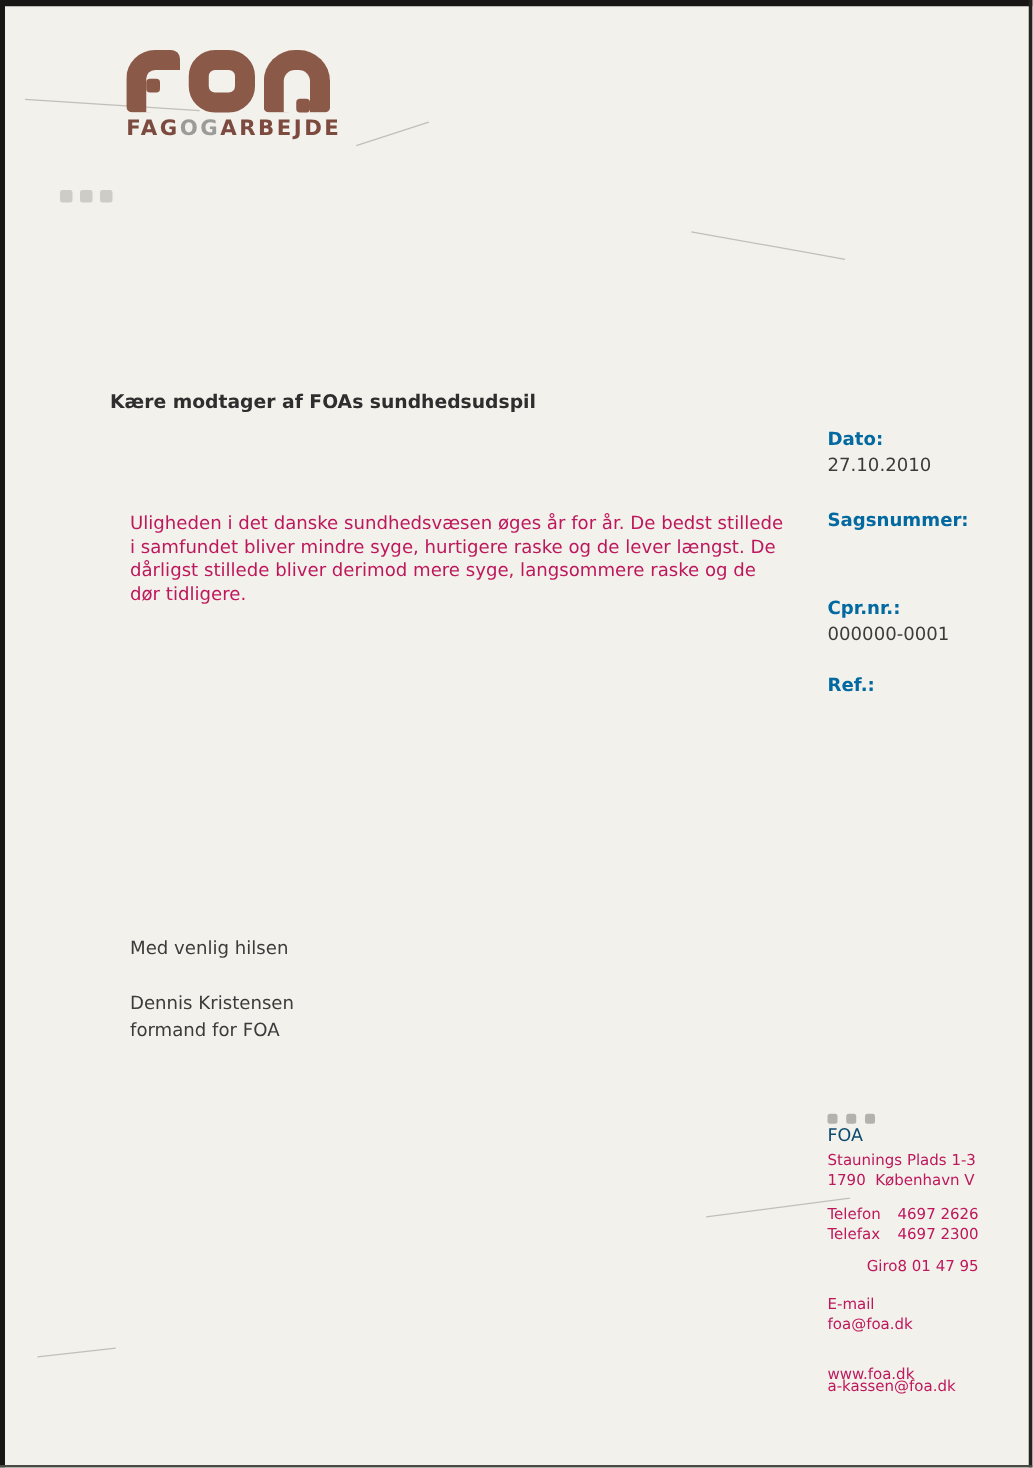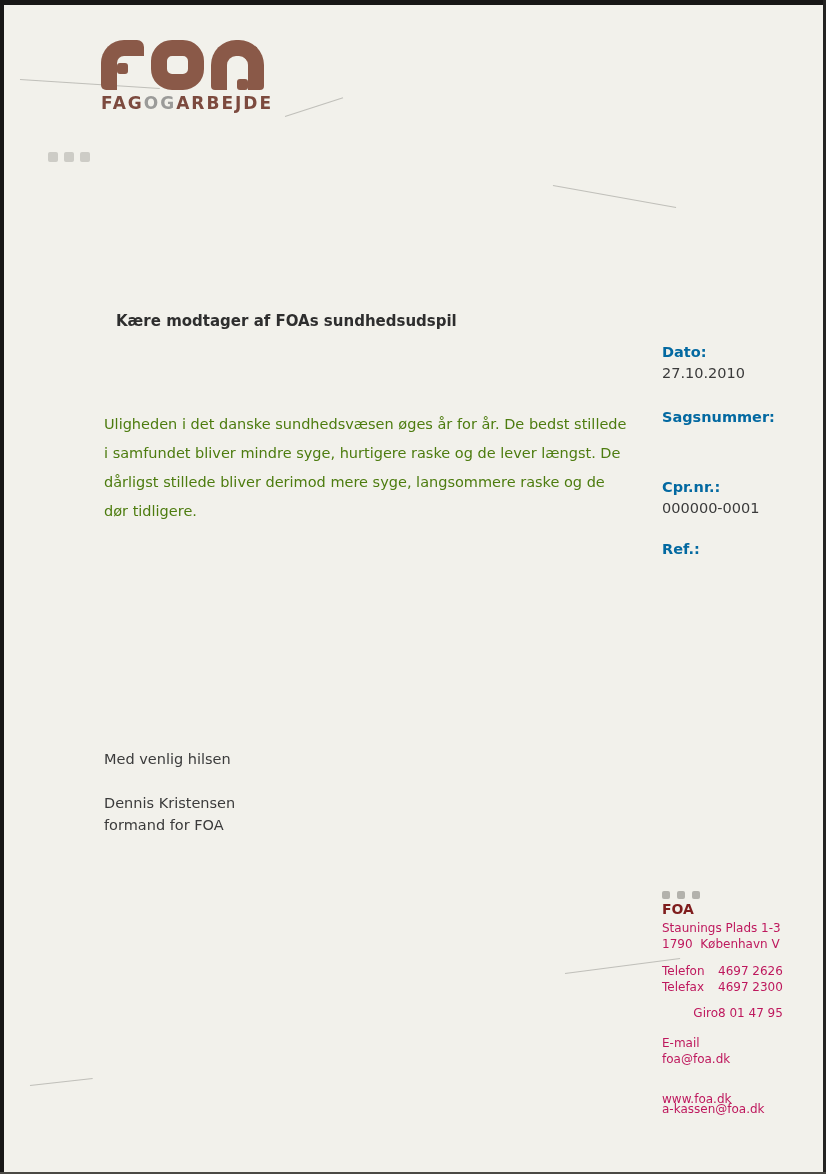--- a/index.html
+++ b/index.html
@@ -70,26 +70,26 @@
   
   .dotrow{position:absolute;display:flex;}
   .dotrow .dot{border-radius:2px;}
   .dots-left{left:48px;top:152px;gap:6px;}
   .dots-left .dot{width:10px;height:10px;background:#cdccc6;}
   .dots-footer{left:662px;top:891px;gap:7px;}
   .dots-footer .dot{width:8px;height:8px;background:#b3b2ac;}
 
   
   .salutation{
-    position:absolute;left:116px;top:312px;
+    position:absolute;left:88px;top:312px;
     font-size:15px;font-weight:bold;color:#2e2e2e;
   }
   .body-text{
     position:absolute;left:104px;top:410px;width:570px;
-    font-size:14.5px;line-height:29px;color:#4d7c0f;
+    font-size:14.5px;line-height:19px;color:#be185d;
   }
   .body-text p{margin:0 0 21px 0;white-space:pre-wrap;}
   .closing{
     position:absolute;left:104px;top:751px;
     font-size:14.5px;color:#3b3b3b;
   }
   .signature{
     position:absolute;left:104px;top:793px;
     font-size:14.5px;line-height:21.6px;color:#3b3b3b;
   }
@@ -102,21 +102,21 @@
   .meta-value{
     position:absolute;left:662px;
     font-size:14.5px;color:#3b3b3b;
   }
 
   
   .f-line{
     position:absolute;left:662px;
     font-size:12px;color:#be185d;white-space:pre-wrap;
   }
-  .f-org{font-size:14px;font-weight:bold;color:#7f1d1d;}
+  .f-org{font-size:14px;font-weight:normal;color:#0c4a6e;}
   .f-row .lbl{display:inline-block;width:56px;}
 </style>
 </head>
 <body>
 
 <div class="paper">
 
   <div class="edge edge-top"></div>
   <div class="edge edge-left"></div>
   <div class="edge edge-right"></div>

